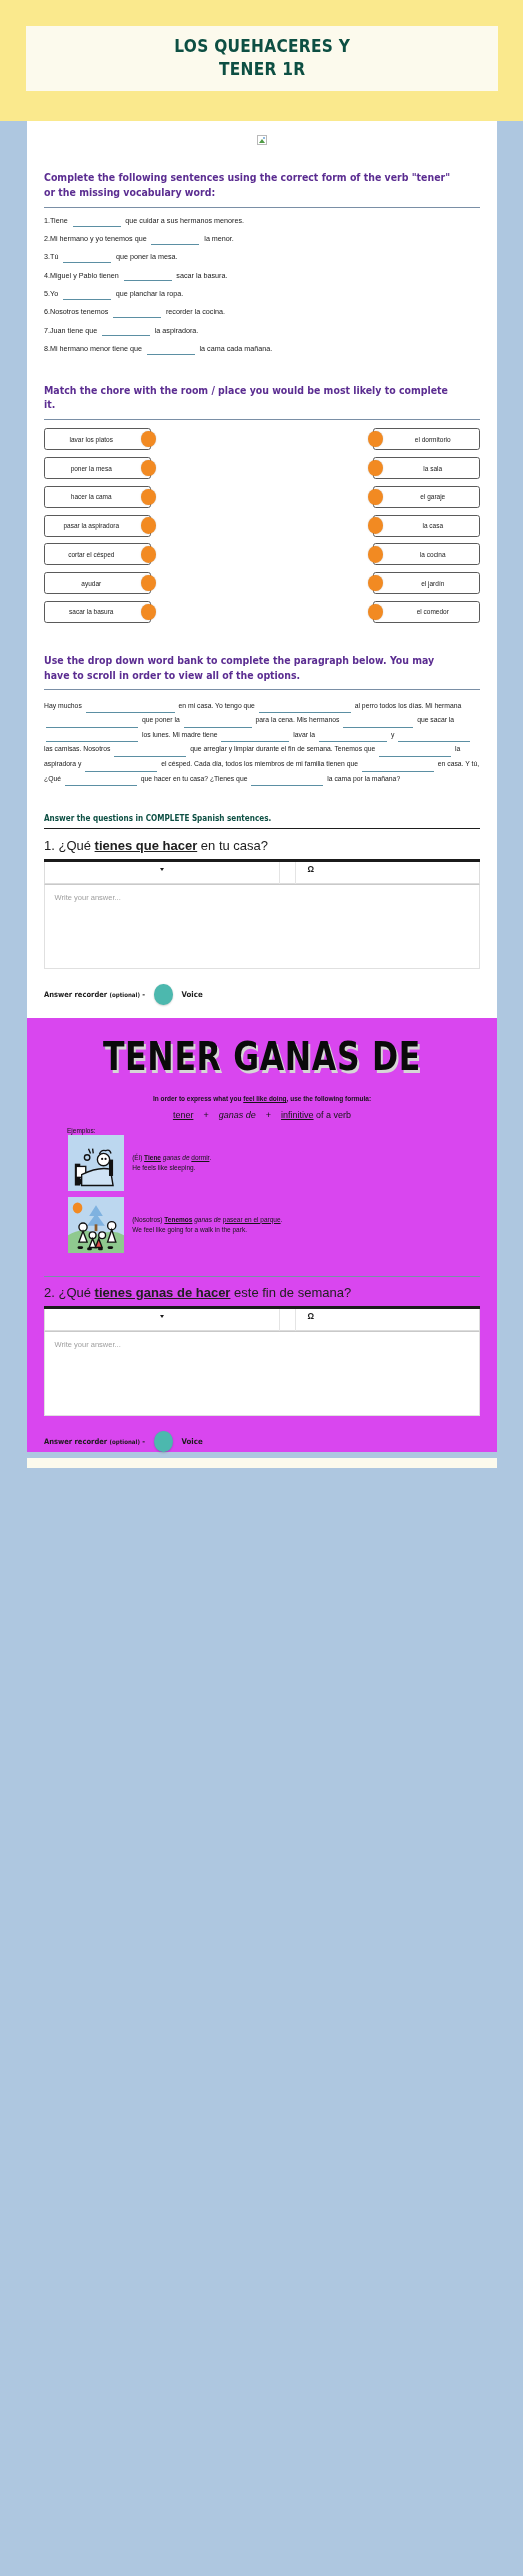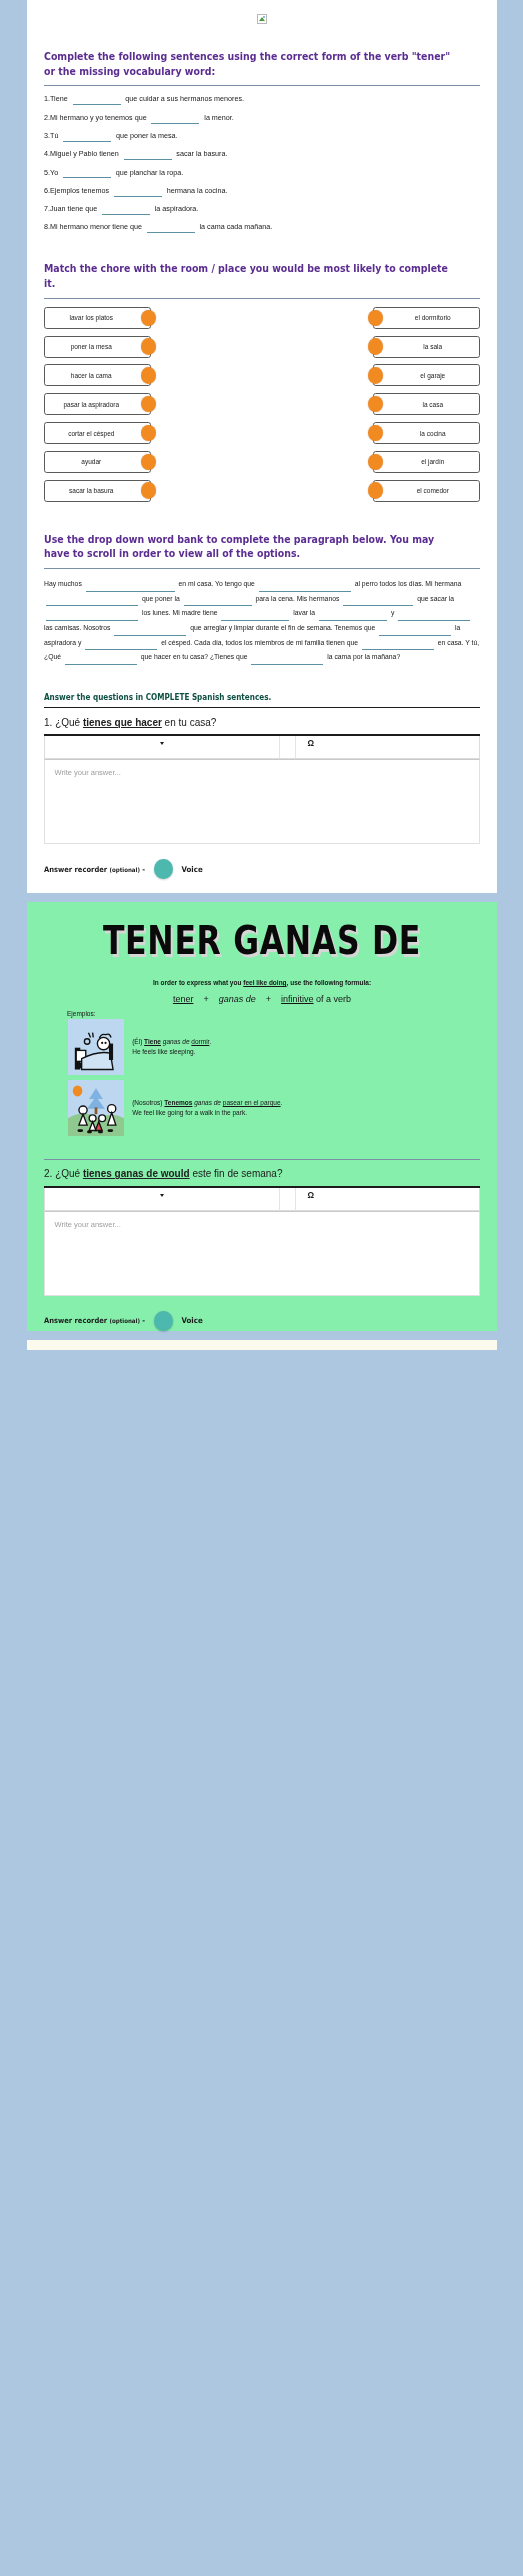--- a/index.html
+++ b/index.html
@@ -152,21 +152,21 @@
     color: #0d4f43;
     font-family: "DejaVu Sans Condensed", "Liberation Sans Narrow", "Liberation Sans", sans-serif;
     font-weight: bold;
     font-size: 8.5px;
     transform: scaleX(.95);
     transform-origin: left;
     margin-top: 27px;
   }
   .rule-dark { border: 0; border-top: 0.7px solid #1d1d1d; margin: 4.8px 0 9px 0; }
 
-  .numbered-q { font-size: 10px; color: #202020; margin-bottom: 6.1px; }
+  .numbered-q { font-size: 13px; color: #202020; margin-bottom: 6.1px; }
   .numbered-q b { text-decoration: underline; }
 
   
   .editor { margin-bottom: 2.7px; }
   .editor-topbar { height: 2.7px; background: #1b1b1b; }
   .editor-toolbar {
     border: 0.7px solid #dcdcdc;
     border-top: 0;
     height: 22.5px;
     display: flex;
@@ -224,22 +224,22 @@
   }
   .voice-label {
     font-family: "DejaVu Sans Condensed", "Liberation Sans Narrow", "Liberation Sans", sans-serif;
     font-weight: bold;
     font-size: 7.8px;
     color: #1b1b1b;
   }
 
   
   .ganas-block {
-    background: #86efac;
-    margin: 9px 27px;
+    background: #d946ef;
+    margin: 0 27px;
     padding: 6.8px 0 0 0;
   }
   .ganas-title {
     text-align: center;
     font-family: "DejaVu Sans Condensed", "Liberation Sans Narrow", "Liberation Sans", sans-serif;
     font-weight: bold;
     font-size: 35px;
     letter-spacing: 0.7px;
     color: #0a0a0a;
     text-shadow: 2px 2px 0 #d6d6d6;
@@ -282,20 +282,28 @@
   .clip { width: 56px; height: 56px; position: relative; flex: none; margin-left: 41px; }
   .clip-bed { background: #bcd7ef; }
   .clip-park { background: #bcd7ef; }
   .footer-strip { height: 9.6px; background: #fcfaed; margin: 0 27px; }
 </style>
 </head>
 <body>
 
 <div class="page">
 
+  <div class="banner">
+    <div class="banner-card">
+      <div class="banner-title">
+        <div>LOS QUEHACERES Y</div>
+        <div>TENER 1R</div>
+      </div>
+    </div>
+  </div>
 
   <div class="sheet">
 
     <div class="broken-img"></div>
 
     <div class="inner">
 
       <h2 class="prompt">
         <span>Complete the following sentences using the correct form of the verb "tener" </span><span class="bold-or">or</span><span> the missing vocabulary word:</span>
       </h2>
@@ -327,23 +335,23 @@
             <span>sacar la basura.</span>
           </div>
           <div class="q-line">
             <span>5. </span>
             <span>Yo</span>
             <span class="blank" style="width: 48px;"></span>
             <span>que planchar la ropa.</span>
           </div>
           <div class="q-line">
             <span>6. </span>
-            <span>Ejemplos tenemos</span>
-            <span class="blank" style="width: 48px;"></span>
-            <span>hermana la cocina.</span>
+            <span>Nosotros tenemos</span>
+            <span class="blank" style="width: 48px;"></span>
+            <span>recorder la cocina.</span>
           </div>
           <div class="q-line">
             <span>7. </span>
             <span>Juan tiene que</span>
             <span class="blank" style="width: 48px;"></span>
             <span>la aspiradora.</span>
           </div>
           <div class="q-line">
             <span>8. </span>
             <span>Mi hermano menor tiene que</span>
@@ -541,21 +549,21 @@
         </div>
         <div>We feel like going for a walk in the park.</div>
       </div>
     </div>
 
     <div class="inner" style="margin-top:23px">
       <hr class="rule">
 
       <div class="numbered-q">
         <span>2.</span>
-        <span>¿Qué </span><b>tienes ganas de would</b><span> este fin de semana?</span>
+        <span>¿Qué </span><b>tienes ganas de hacer</b><span> este fin de semana?</span>
       </div>
 
       <div class="editor">
         <div class="editor-topbar"></div>
         <div class="editor-toolbar">
           <div class="tb-cell tb-style">
             <span class="caret"></span>
           </div>
           <div class="tb-cell tb-gap"></div>
           <div class="tb-cell tb-omega">

